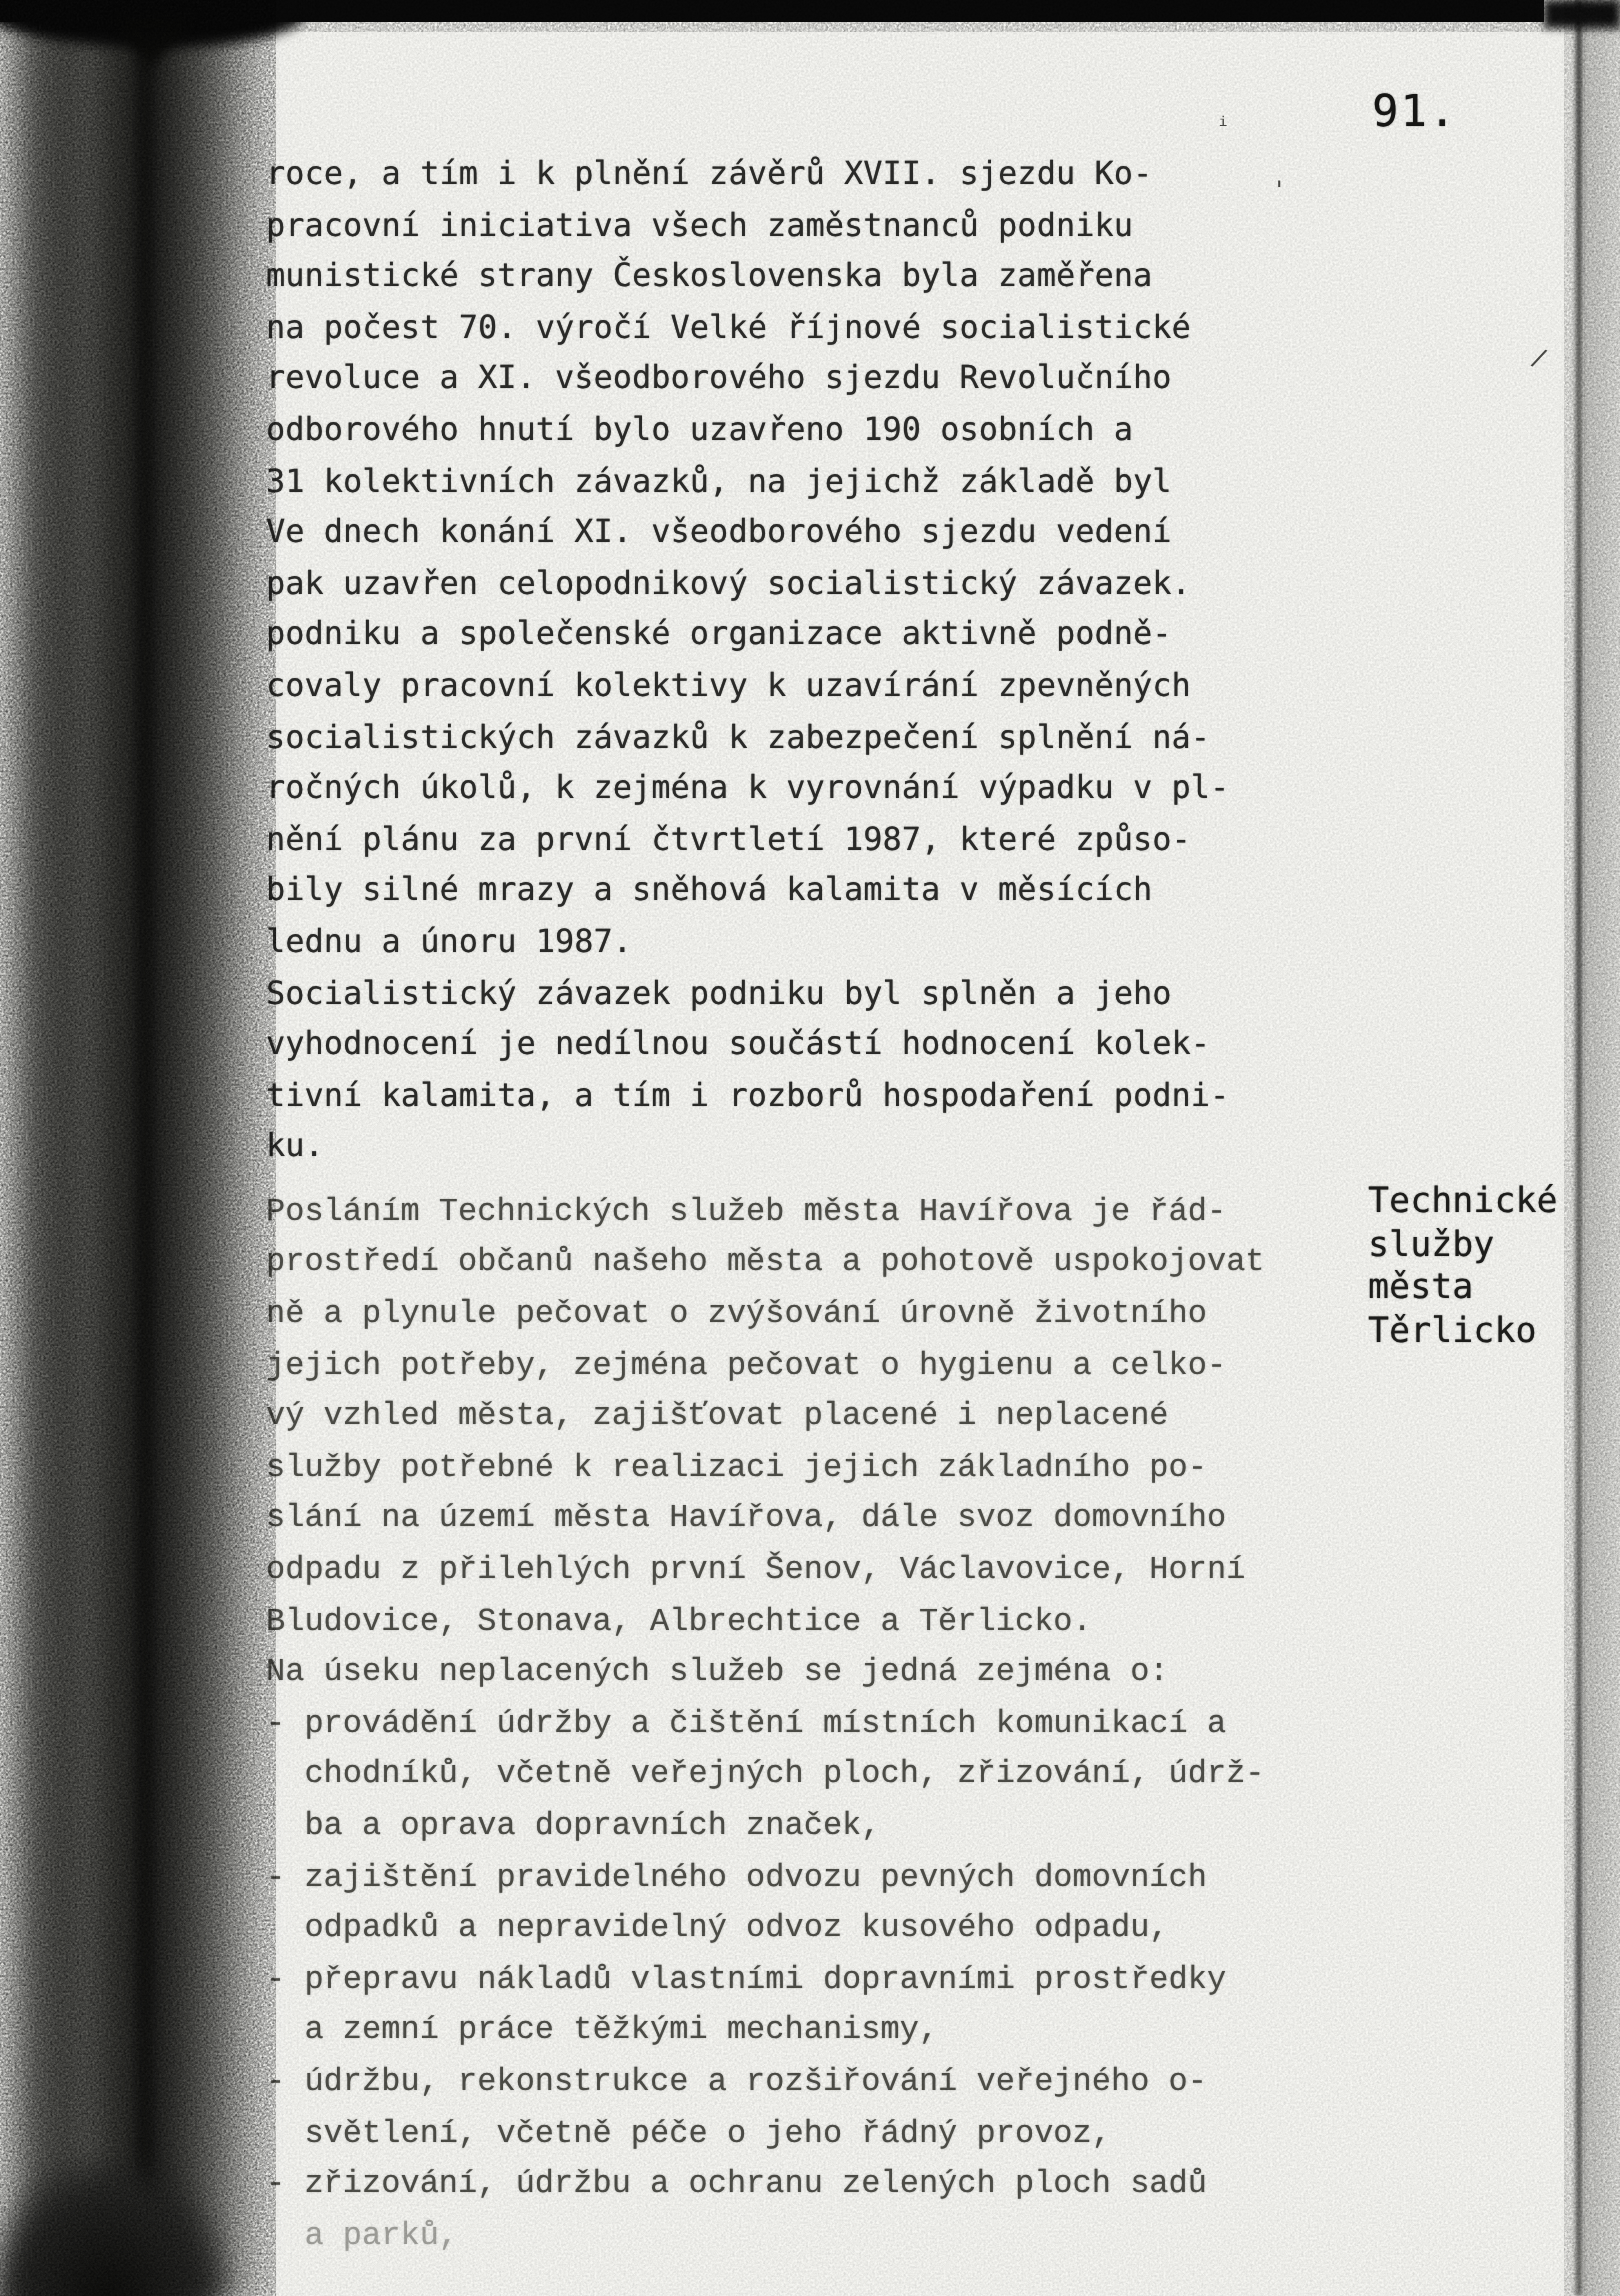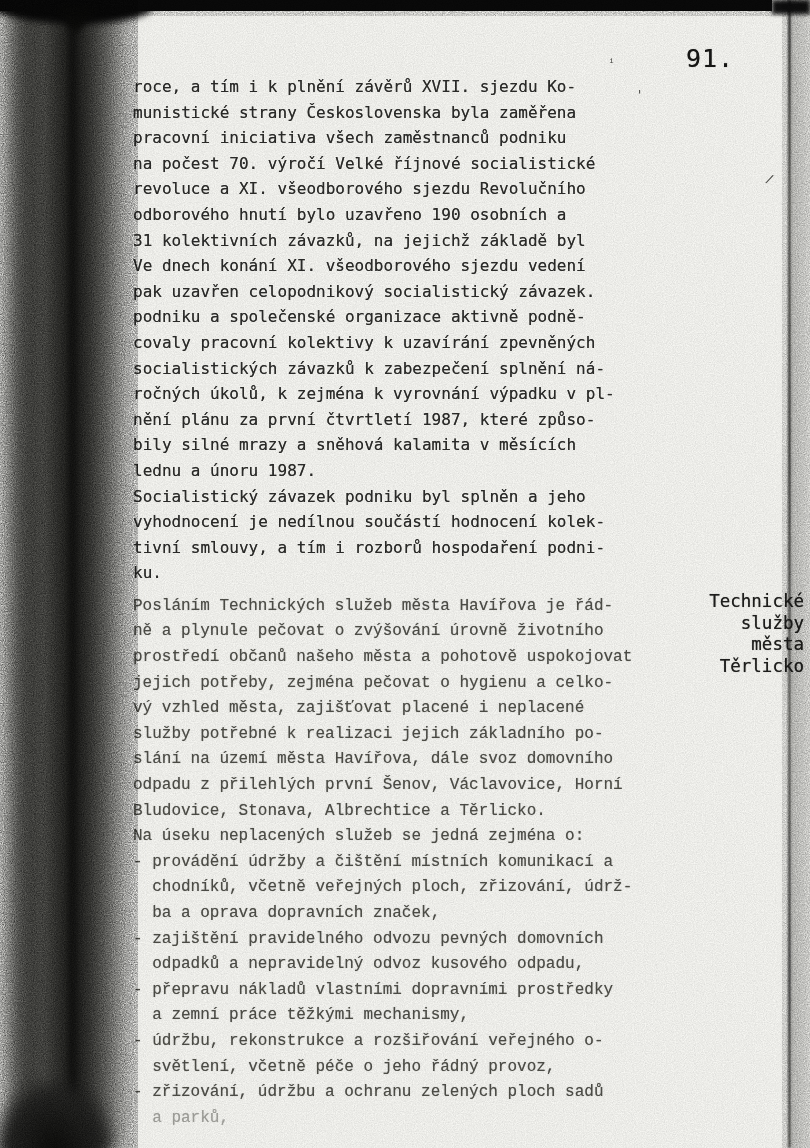--- a/index.html
+++ b/index.html
@@ -82,21 +82,21 @@
     filter: blur(2px);
   }
   .artifact { position: absolute; color: #4a4a46; font-size: 12px; }
   .artifact.a1 { left: 608px; top: 52px; }
   .artifact.a2 { left: 636px; top: 88px; }
   .artifact.a3 { left: 766px; top: 172px; transform: rotate(18deg); }
 
   
   .page-number {
     position: absolute; left: 686px; top: 44px;
-    font-size: 25px; color: #161614;
+    font-size: 22px; color: #161614;
     letter-spacing: 1px;
     text-shadow: 0 0 0.7px rgba(10,10,10,0.75);
   }
   #body {
     position: absolute; left: 133px; top: 74px;
     width: 575px;
   }
   .para { margin: 0; }
   .para + .para { margin-top: 8px; font-family: Liberation Mono, monospace; }
   .line {
@@ -114,21 +114,20 @@
   .margin-note {
     position: absolute; left: 684px; top: 591px;
     width: 120px;
   }
   .margin-note .note-line {
     white-space: pre;
     font-size: 17.5px;
     line-height: 21.5px;
     color: #1e1e1c;
     text-shadow: 0 0 0.7px rgba(15,15,13,0.7);
-    text-align: right;
   }
 
   .grain {
     position: absolute; left: 0; top: 0;
     pointer-events: none;
     mix-blend-mode: multiply;
   }
 </style>
 </head>
 <body>
@@ -147,44 +146,44 @@
 
   <span class="artifact a1">ᵢ</span>
   <span class="artifact a2">'</span>
   <span class="artifact a3">/</span>
 
   <div class="page-number">91.</div>
 
   <div id="body">
       <div class="para">
         <div class="line">roce, a tím i k plnění závěrů XVII. sjezdu Ko-</div>
+        <div class="line">pracovní iniciativa všech zaměstnanců podniku</div>
         <div class="line">munistické strany Československa byla zaměřena</div>
-        <div class="line">pracovní iniciativa všech zaměstnanců podniku</div>
         <div class="line">na počest 70. výročí Velké říjnové socialistické</div>
         <div class="line">revoluce a XI. všeodborového sjezdu Revolučního</div>
         <div class="line">odborového hnutí bylo uzavřeno 190 osobních a</div>
         <div class="line">31 kolektivních závazků, na jejichž základě byl</div>
         <div class="line">Ve dnech konání XI. všeodborového sjezdu vedení</div>
         <div class="line">pak uzavřen celopodnikový socialistický závazek.</div>
         <div class="line">podniku a společenské organizace aktivně podně-</div>
         <div class="line">covaly pracovní kolektivy k uzavírání zpevněných</div>
         <div class="line">socialistických závazků k zabezpečení splnění ná-</div>
         <div class="line">ročných úkolů, k zejména k vyrovnání výpadku v pl-</div>
         <div class="line">nění plánu za první čtvrtletí 1987, které způso-</div>
         <div class="line">bily silné mrazy a sněhová kalamita v měsících</div>
         <div class="line">lednu a únoru 1987.</div>
         <div class="line">Socialistický závazek podniku byl splněn a jeho</div>
         <div class="line">vyhodnocení je nedílnou součástí hodnocení kolek-</div>
-        <div class="line">tivní smlouvy, a tím i rozborů hospodaření podni-</div>
+        <div class="line">tivní kalamita, a tím i rozborů hospodaření podni-</div>
         <div class="line">ku.</div>
       </div>
       <div class="para faded">
         <div class="line">Posláním Technických služeb města Havířova je řád-</div>
+        <div class="line">prostředí občanů našeho města a pohotově uspokojovat</div>
         <div class="line">ně a plynule pečovat o zvýšování úrovně životního</div>
-        <div class="line">prostředí občanů našeho města a pohotově uspokojovat</div>
         <div class="line">jejich potřeby, zejména pečovat o hygienu a celko-</div>
         <div class="line">vý vzhled města, zajišťovat placené i neplacené</div>
         <div class="line">služby potřebné k realizaci jejich základního po-</div>
         <div class="line">slání na území města Havířova, dále svoz domovního</div>
         <div class="line">odpadu z přilehlých první Šenov, Václavovice, Horní</div>
         <div class="line">Bludovice, Stonava, Albrechtice a Těrlicko.</div>
         <div class="line">Na úseku neplacených služeb se jedná zejména o:</div>
         <div class="line">- provádění údržby a čištění místních komunikací a</div>
         <div class="line">  chodníků, včetně veřejných ploch, zřizování, údrž-</div>
         <div class="line">  ba a oprava dopravních značek,</div>

